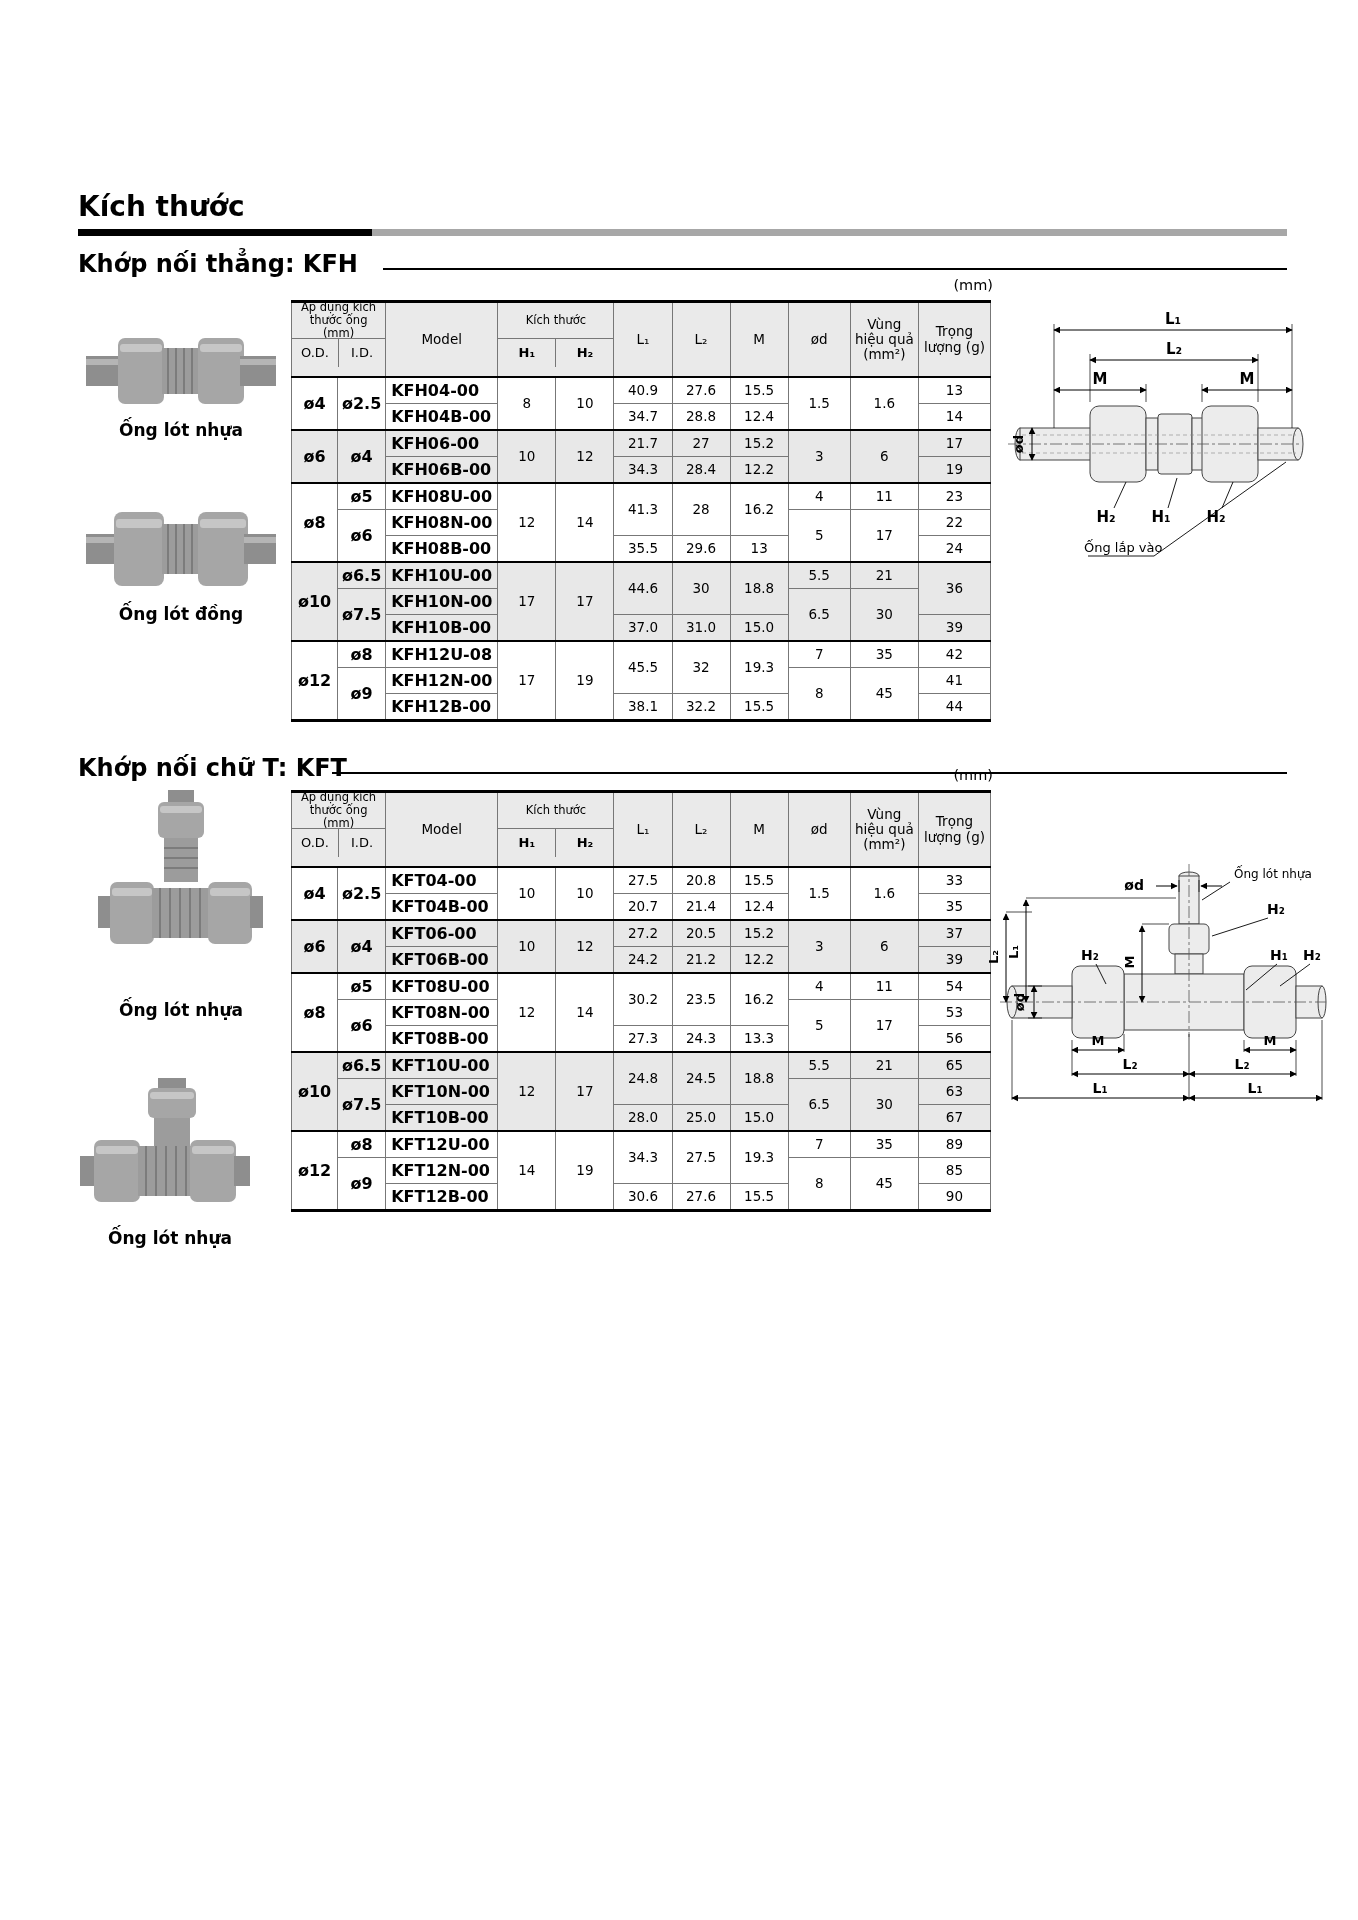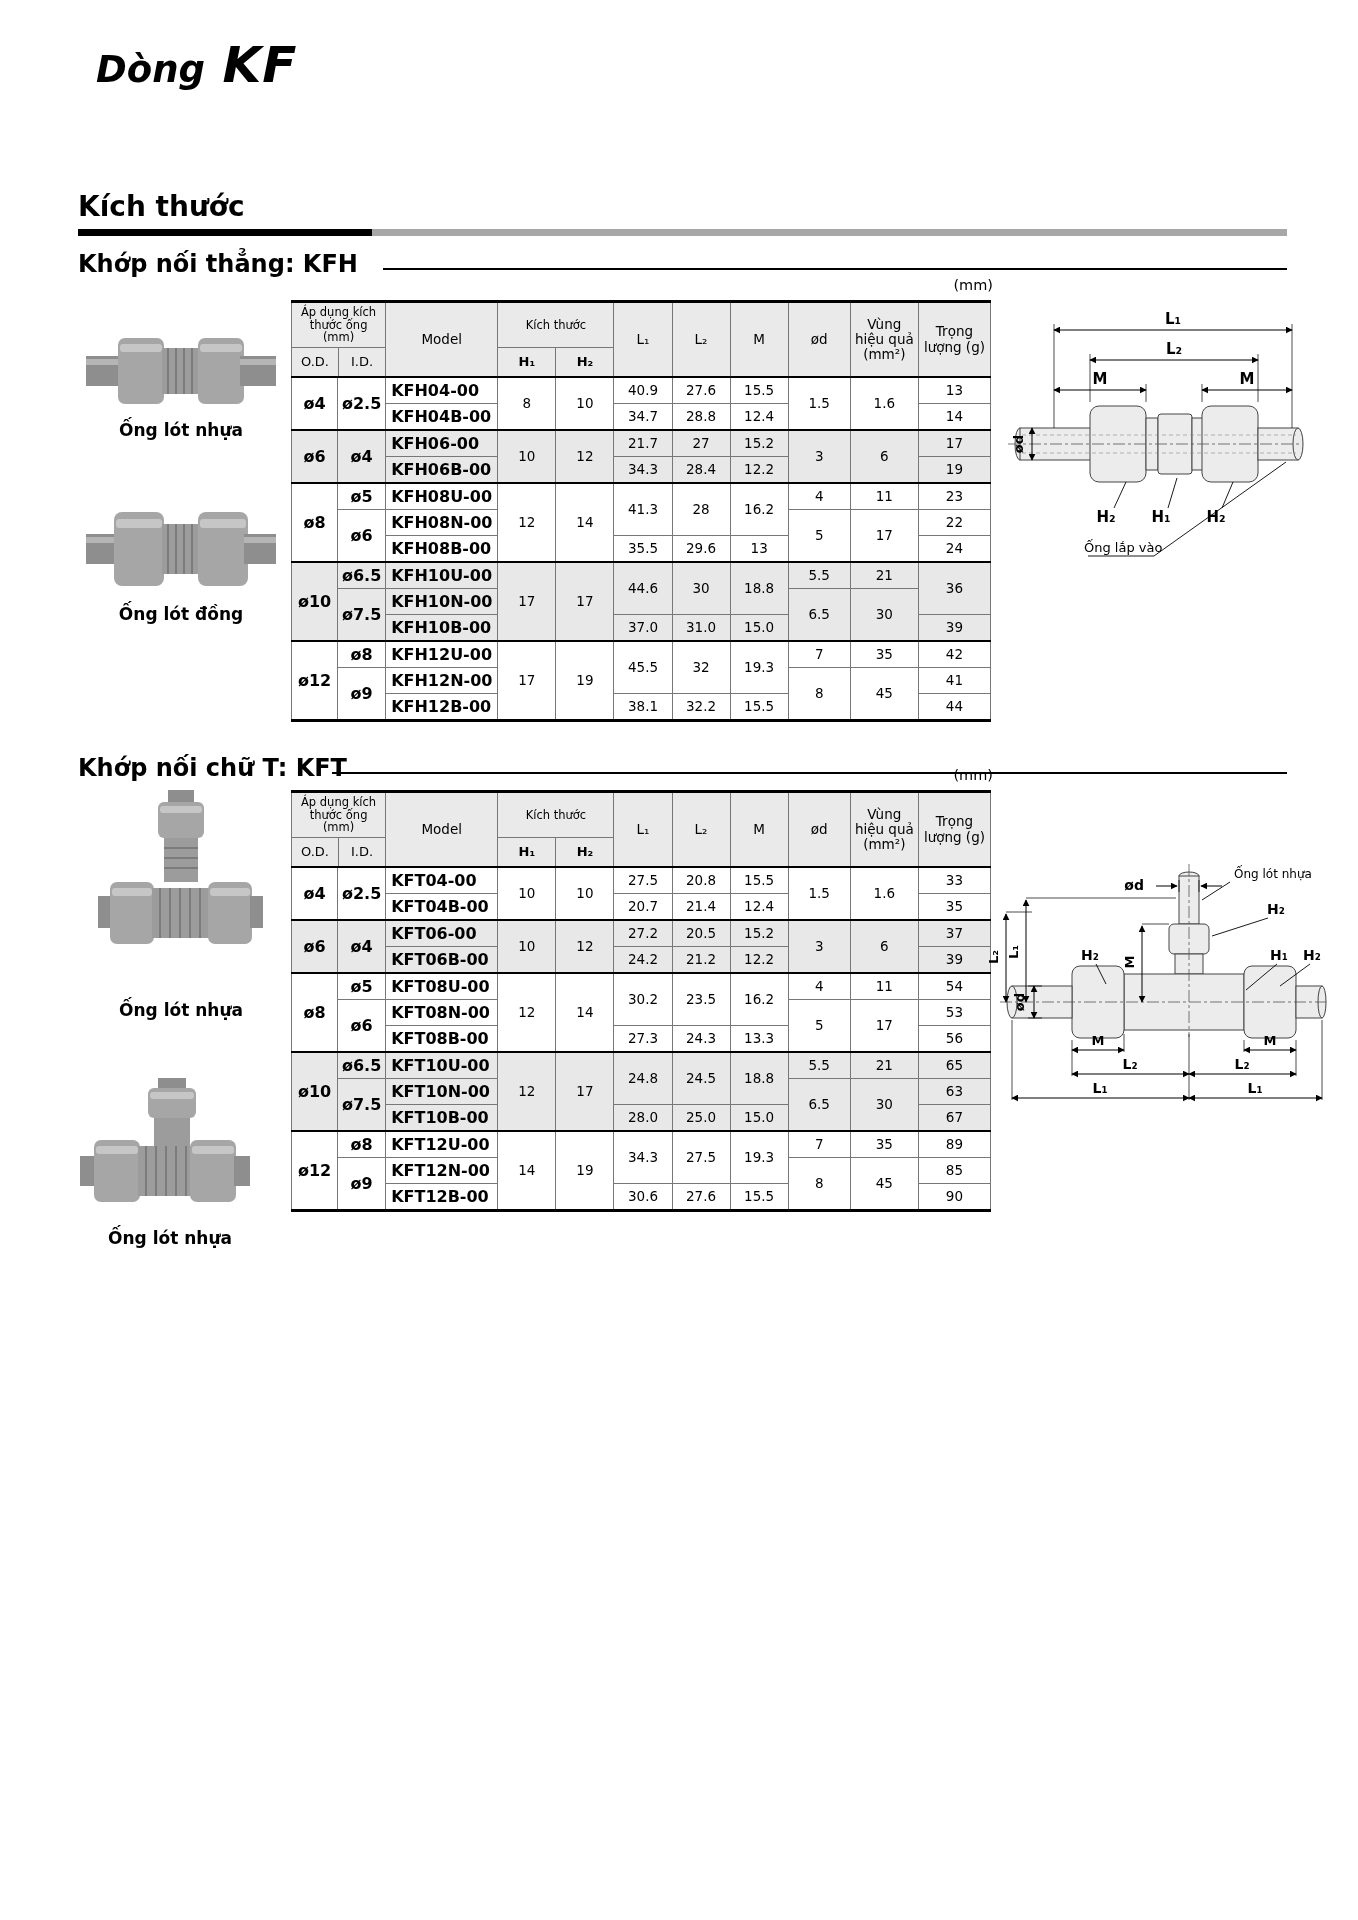--- a/index.html
+++ b/index.html
@@ -25,21 +25,21 @@
   #kfh-unit{left:898px;top:277px;} #kft-unit{left:898px;top:767px;}
 
   
   table.spec{position:absolute;left:291px;width:700px;border-collapse:collapse;table-layout:fixed;
              border-top:3px solid #000;border-bottom:3px solid #000;}
   #kfh-table{top:300px;} #kft-table{top:790px;}
   .spec th,.spec td{border:1px solid #777;padding:0;text-align:center;vertical-align:middle;
                     font-size:13.5px;line-height:1.12;overflow:hidden;}
   .spec thead th{background:#eaeaea;font-weight:normal;height:73px;}
   .spec thead th.nest{vertical-align:top;padding:0;}
-  .nest-top{height:45px;display:flex;align-items:center;justify-content:center;
+  .nest-top{height:36px;display:flex;align-items:center;justify-content:center;
             border-bottom:1px solid #777;font-size:11.5px;padding:0 2px;box-sizing:border-box;}
   .nest-bot{height:28px;display:flex;align-items:stretch;}
   .nest-bot span{display:flex;align-items:center;justify-content:center;font-size:13px;}
   .nest-bot span:first-child{border-right:1px solid #777;}
   .app .nest-bot span:nth-child(1){width:46px;}
   .app .nest-bot span:nth-child(2){flex:1;}
   .kt .nest-bot span{flex:1;}
   .dim{font-weight:bold;font-size:14px;}
   .small-h{font-size:11.5px;line-height:1.2;padding:0 5px;}
   .spec td{height:25px;}
@@ -64,24 +64,20 @@
   svg text{font-family:"DejaVu Sans","Liberation Sans",sans-serif;}
 
   
   .footer{position:absolute;left:0;top:1840px;width:100%;display:flex;justify-content:center;}
 </style>
 </head>
 <body>
 
 <div class="page">
 
-  <div class="title">
-    <span class="t1">Dòng</span>
-    <span class="t2">KF</span>
-  </div>
 
   <div class="kich">Kích thước</div>
   <div class="kich-bar">
     <div class="kich-bar-black"></div>
   </div>
 
   <div class="subhead" id="kfh-head">Khớp nối thẳng: KFH</div>
   <div class="rule" id="kfh-rule"></div>
   <div class="unit" id="kfh-unit">(mm)</div>
 
@@ -252,21 +248,21 @@
       <tr class="g">
         <td class="model">KFH10B-00</td>
         <td>37.0</td>
         <td>31.0</td>
         <td>15.0</td>
         <td>39</td>
       </tr>
       <tr class="gs">
         <td class="sz" rowspan="3">ø12</td>
         <td class="sz">ø8</td>
-        <td class="model">KFH12U-00</td>
+        <td class="model">KFH12U-08</td>
         <td rowspan="3">17</td>
         <td rowspan="3">19</td>
         <td rowspan="2">45.5</td>
         <td rowspan="2">32</td>
         <td rowspan="2">19.3</td>
         <td>7</td>
         <td>35</td>
         <td>42</td>
       </tr>
       <tr>

